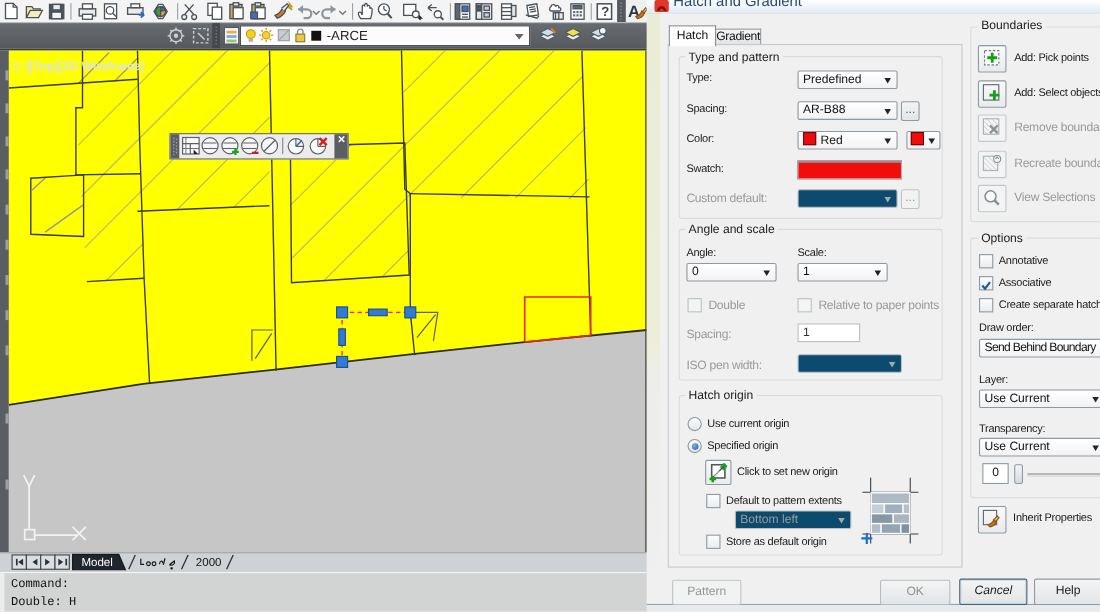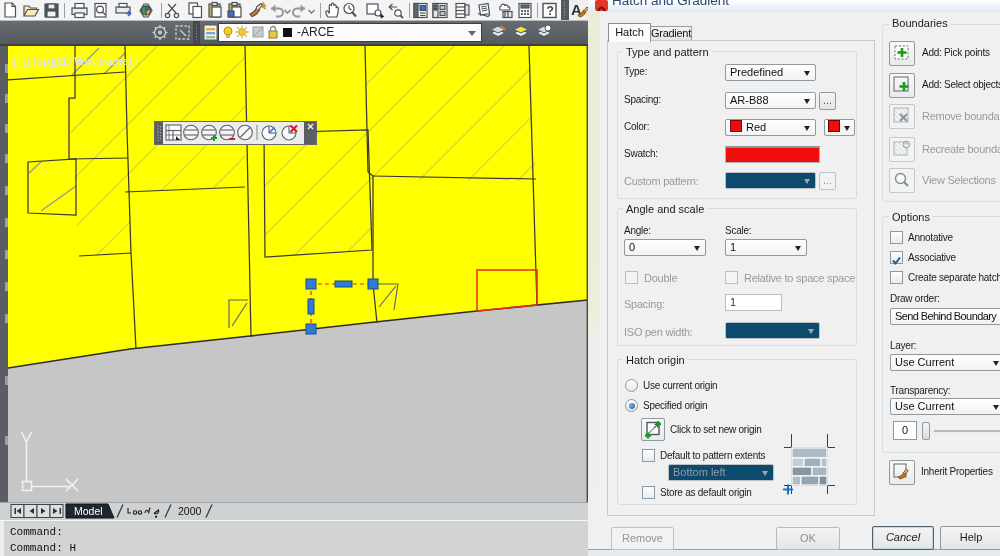--- a/index.html
+++ b/index.html
@@ -450,21 +450,21 @@
         <path d="M150 4.5 l-1.5 6"></path>
         <path d="M154 10.5 c3,1 5.5,-1 4.5,-3.5 l-4.5,3.5 m2,2.5 a0.6 0.6 0 1 0 0.1,0"></path>
   </g>
 
   <text x="178" y="12" font-size="10.5" fill="#111" font-family="Liberation Sans">2000</text>
  </svg>
 </div>
 <div id="cmd" class="abs">
     <div style="position:absolute;left:0;top:0;width:4px;height:36px;background:#eceeed;"></div>
     <div style="position:absolute;left:10px;top:5px;">Command:</div>
-<div style="position:absolute;left:10px;top:21px;">Command: H</div>
+<div style="position:absolute;left:10px;top:21px;">Double: H</div>
   </div>
 
 <div id="dlg" class="abs">
   <div id="dlgtitle">
     <div style="position:absolute;left:7px;top:0;width:13px;height:11px;background:#e0372a;border-radius:2px;overflow:hidden;"><svg width="13" height="11" xmlns="http://www.w3.org/2000/svg">
           <path d="M2 8 C4 2 9 2 11 8 L8.5 8 C7.5 5 5.5 5 4.5 8 z" fill="#7e120c"></path>
         </svg></div>
     <div style="position:absolute;left:24px;top:-7px;font-size:13.5px;color:#2b4a73;">Hatch and Gradient</div>
   </div>
   <div id="dlgleft"></div>
@@ -485,34 +485,34 @@
   <div class="lab" style="left:36px;top:66px;">Type:</div>
   <div class="combo" style="left:137px;top:64px;width:91px;height:17px;">Predefined<span class="arr"></span></div>
   <div class="lab" style="left:36px;top:94px;">Spacing:</div>
   <div class="combo" style="left:137px;top:92px;width:91px;height:17px;">AR-B88<span class="arr"></span></div>
   <div class="btn" style="left:231px;top:92px;width:15px;height:16px;line-height:14px;color:#555;">...</div>
   <div class="lab" style="left:36px;top:121px;">Color:</div>
   <div class="combo" style="left:137px;top:119px;width:91px;height:17px;"><span style="display:inline-block;width:10px;height:10px;background:#e80c0c;border:1px solid #7a0808;vertical-align:-1px;margin-right:4px;"></span>Red<span class="arr"></span></div>
   <div class="combo" style="left:236px;top:119px;width:31px;height:17px;padding-left:3px;"><span style="display:inline-block;width:10px;height:10px;background:#f20d0d;border:1px solid #6d0606;vertical-align:-1px;"></span><span class="arr" style="right:4px;"></span></div>
   <div class="lab" style="left:36px;top:148px;">Swatch:</div>
   <div style="position:absolute;left:137px;top:146px;width:95px;height:17px;background:#f20d0d;border:1px solid #aab0b5;border-top:2px solid #8f9499;box-sizing:border-box;"></div>
-  <div class="dlab" style="left:36px;top:175px;">Custom pattern:</div>
+  <div class="dlab" style="left:36px;top:175px;">Custom default:</div>
   <div class="combo dis" style="left:137px;top:172px;width:91px;height:17px;">
       <span class="arr"></span>
     </div>
   <div class="btn dis" style="left:231px;top:172px;width:15px;height:16px;line-height:14px;">...</div>
 
   <div class="lab" style="left:36px;top:225px;">Angle:</div>
   <div class="combo" style="left:36px;top:239px;width:82px;height:17px;">0<span class="arr"></span></div>
   <div class="lab" style="left:137px;top:225px;">Scale:</div>
   <div class="combo" style="left:137px;top:239px;width:82px;height:17px;">1<span class="arr"></span></div>
   <div class="cb dis" style="left:37px;top:271px;"></div>
   <div class="dlab" style="left:56px;top:272px;text-align:center;">Double</div>
   <div class="cb dis" style="left:137px;top:271px;"></div>
-  <div class="dlab" style="left:156px;top:272px;">Relative to space space</div>
+  <div class="dlab" style="left:156px;top:272px;">Relative to paper points</div>
   <div class="dlab" style="left:36px;top:298px;">Spacing:</div>
   <div style="position:absolute;left:137px;top:294px;width:57px;height:17px;background:#fff;border:1px solid #b9bdc0;box-sizing:border-box;font-size:11px;color:#333;padding:1px 0 0 4px;">1</div>
   <div class="dlab" style="left:36px;top:326px;">ISO pen width:</div>
   <div class="combo dis" style="left:137px;top:322px;width:95px;height:17px;">
       <span class="arr"></span>
     </div>
 
   <div class="rad" style="left:37px;top:379px;"></div>
   <div class="lab" style="left:55px;top:380px;">Use current origin</div>
   <div class="rad" style="left:37px;top:399px;">
@@ -634,17 +634,17 @@
   <div style="position:absolute;left:346px;top:430px;width:68px;height:2px;background:#b4b8bb;border-bottom:1px solid #e9eaeb;"></div>
   <div style="position:absolute;left:334px;top:422px;width:8px;height:18px;background:linear-gradient(#f4f4f4,#d8dbde);border:1px solid #8d99a3;border-radius:2px;box-sizing:border-box;"></div>
   <div class="ibtn" style="left:301px;top:460px;width:24px;height:23px;">
     <svg width="24" height="23" xmlns="http://www.w3.org/2000/svg">
         <rect x="4" y="3" width="12" height="13" fill="url(#ph)" stroke="#5c6670"></rect>
         <path d="M8 16 c2.5 -0.5 4.5 -2 5.5 -4.5 l2.5 2 c-1.2 2.5 -3.2 4 -6 4.5 z" fill="#c4761f" stroke="#8a5312"></path>
         <path d="M13.5 11.5 l3 -3.5 1.7 1.7 -3 3.5 z" fill="#e8b36a" stroke="#8a5312"></path>
       </svg></div>
   <div class="lab" style="left:333px;top:466px;">Inherit Properties</div>
 
-  <div class="btn dis" style="left:23px;top:527px;width:61px;">Remove</div>
-  <div class="btn" style="left:188px;top:527px;width:62px;color:#8f8f8f;border-color:#b5bcc1;">OK</div>
+  <div class="btn dis" style="left:23px;top:527px;width:61px;">Pattern</div>
+  <div class="btn" style="left:212px;top:527px;width:62px;color:#8f8f8f;border-color:#b5bcc1;">OK</div>
   <div class="btn" style="left:284px;top:526px;width:60px;height:22px;line-height:21px;border-color:#4e5f6e;box-shadow:inset 0 0 0 1px #bcd9ee;font-style:italic;">Cancel</div>
   <div class="btn" style="left:352px;top:526px;width:60px;height:22px;line-height:21px;">Help</div>
 </div>
 
 </body></html>

